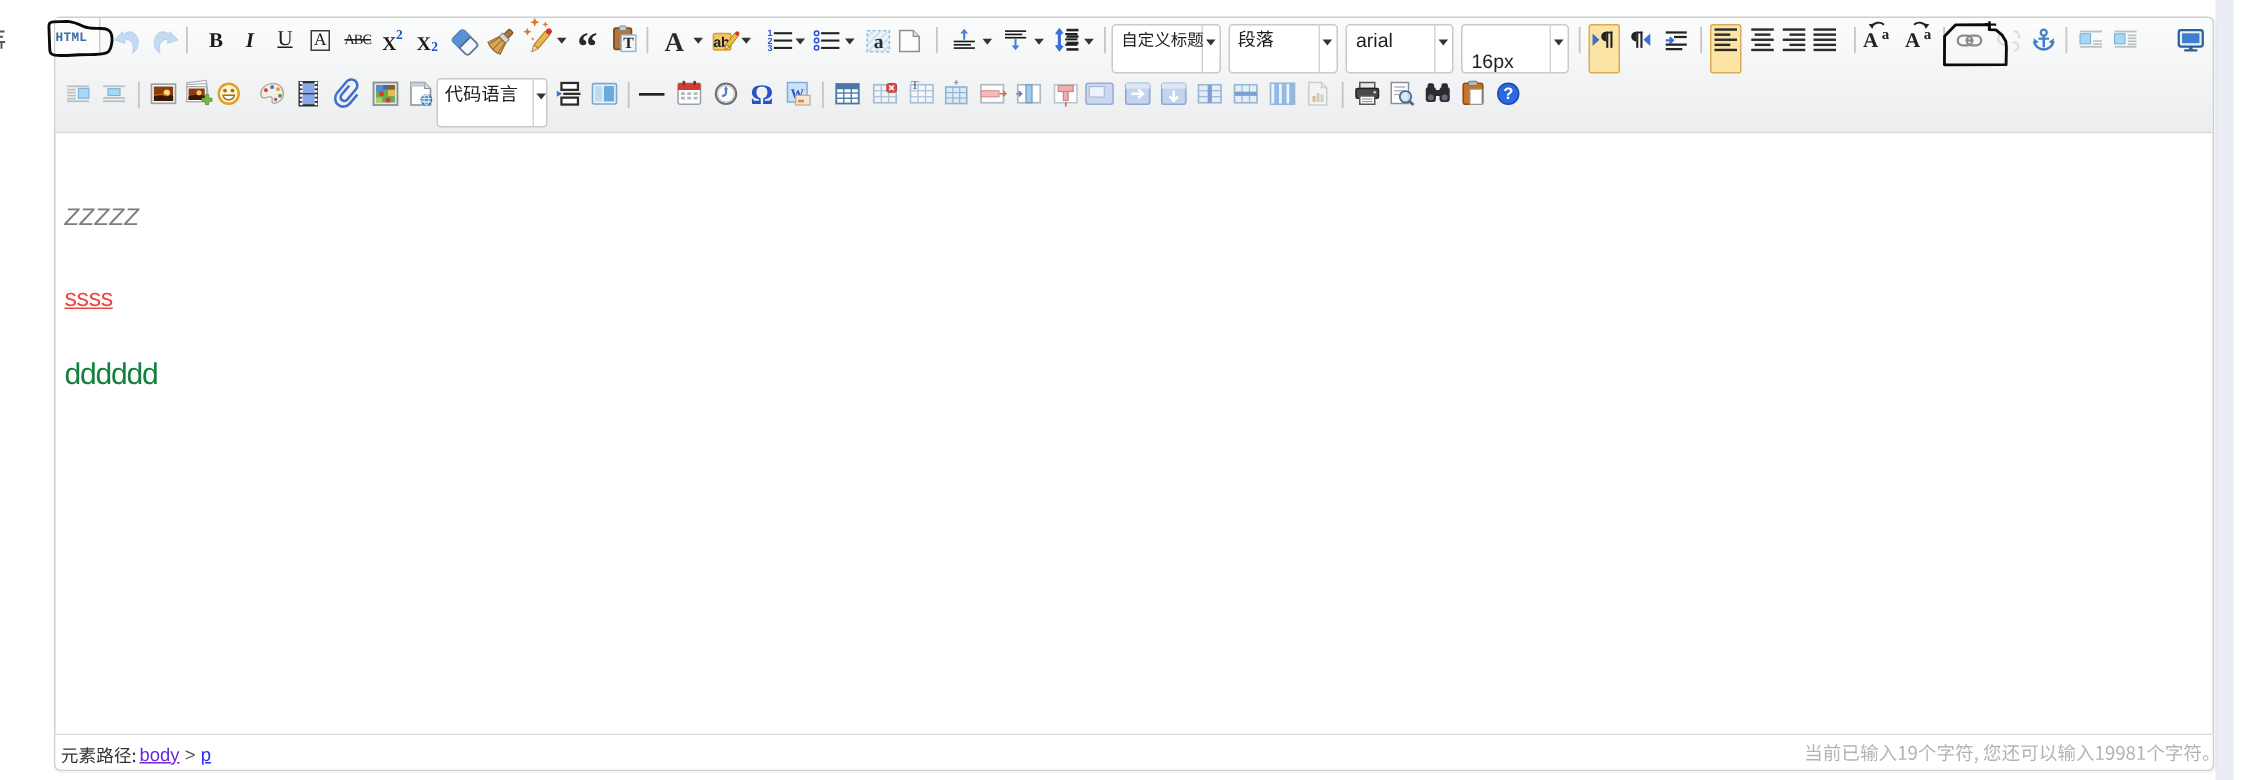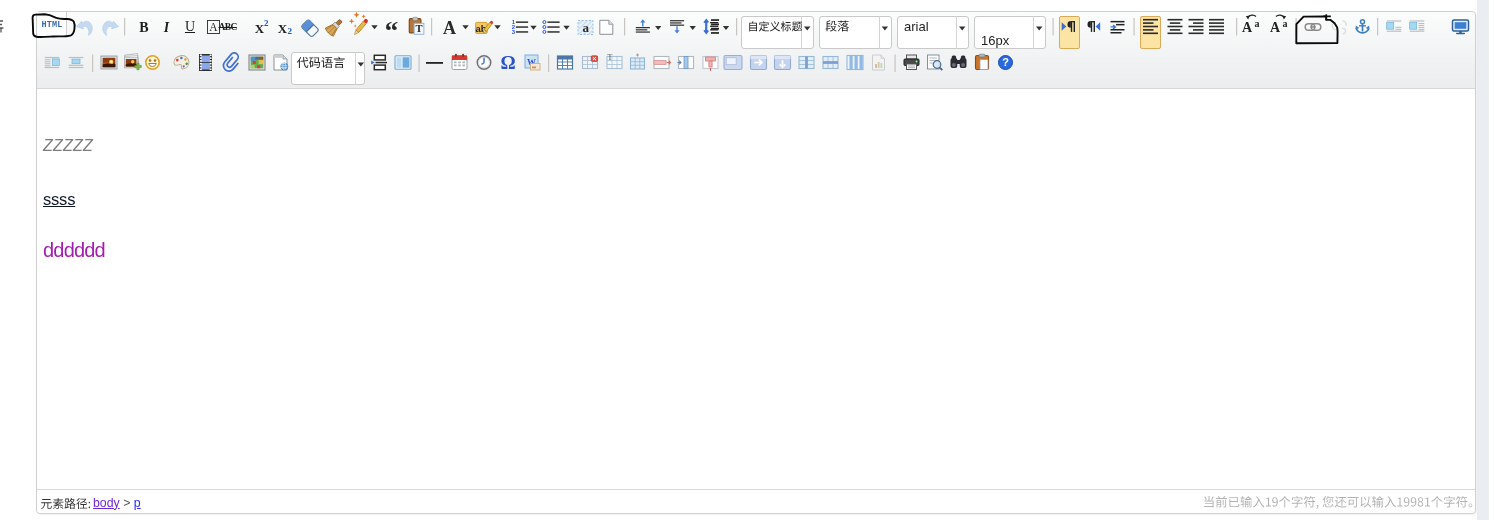--- a/index.html
+++ b/index.html
@@ -4,27 +4,27 @@
 html,body{width:1494px;height:520px;overflow:hidden;background:#fff;font-family:"Liberation Sans",sans-serif}
 .abs{position:absolute;white-space:nowrap}
 a{text-decoration:underline}
 </style></head><body>
 <div class="abs" style="left:0;top:0;width:1494px;height:520px;background:#fff"></div>
 <div class="abs" style="left:1476.5px;top:0;width:12.5px;height:520px;background:#eaeef2"></div>
 <div class="abs" style="left:36px;top:11px;width:1440px;height:503px;border:1px solid #cfcfcf;border-radius:4px;background:#fff;box-shadow:1px 1px 2px rgba(0,0,0,.06)"></div>
 <div class="abs" style="left:37px;top:12px;width:1438px;height:77px;background:linear-gradient(#fbfcfc,#ebedee);border-bottom:1px solid #d9d9d9;border-radius:4px 4px 0 0"></div>
 <div class="abs" style="left:37px;top:489px;width:1438px;height:24px;background:#fff;border-top:1px solid #d9d9d9;border-radius:0 0 4px 4px"></div>
 <div class="abs" style="left:37px;top:12px;width:30px;height:25px;background:#fdfdfd;border-right:1px solid #cfcfcf"></div>
-<div class="abs" style="left:37px;top:19.5px;width:30px;text-align:center;font-size:8.5px;font-weight:bold;letter-spacing:.2px;color:#3a6ea5;font-family:'Liberation Mono',monospace">HTML</div>
+<div class="abs" style="left:37px;top:19.5px;width:30px;font-size:8.5px;font-weight:bold;letter-spacing:.2px;color:#3a6ea5;font-family:'Liberation Mono',monospace">HTML</div>
 <div class="abs" style="left:124px;top:20.5px;width:40px;text-align:center;font-family:'Liberation Serif',serif;font-size:14px;font-weight:bold;;color:#1c1c1c;line-height:14px;">B</div>
 <div class="abs" style="left:146.5px;top:20.5px;width:40px;text-align:center;font-family:'Liberation Serif',serif;font-size:14px;font-weight:bold;font-style:italic;color:#1c1c1c;line-height:14px;">I</div>
 <div class="abs" style="left:170px;top:20px;width:40px;text-align:center;font-family:'Liberation Serif',serif;font-size:14px;font-weight:normal;text-decoration:underline;color:#1c1c1c;line-height:14px;">U</div>
 <div class="abs" style="left:206.5px;top:20px;width:13px;height:13.5px;border:1.2px solid #3c3c3c"></div>
 <div class="abs" style="left:193.5px;top:21.5px;width:40px;text-align:center;font-family:'Liberation Serif',serif;font-size:11.5px;font-weight:normal;;color:#1c1c1c;line-height:11.5px;">A</div>
-<div class="abs" style="left:218.5px;top:22.5px;width:40px;text-align:left;font-family:'Liberation Serif',serif;font-size:9.5px;font-weight:bold;text-decoration:line-through;letter-spacing:-0.6px;color:#1c1c1c;line-height:9.5px;">ABC</div>
+<div class="abs" style="left:218.5px;top:22.5px;width:40px;text-align:center;font-family:'Liberation Serif',serif;font-size:9.5px;font-weight:normal;text-decoration:line-through;letter-spacing:-0.6px;color:#1c1c1c;line-height:9.5px;">ABC</div>
 <div class="abs" style="left:239.5px;top:21.5px;width:40px;text-align:center;font-family:'Liberation Serif',serif;font-size:13px;font-weight:bold;;color:#1c1c1c;line-height:13px;">X</div>
 <div class="abs" style="left:264px;top:18.5px;font-family:'Liberation Serif',serif;font-size:9px;font-weight:bold;color:#1557c7;line-height:9px">2</div>
 <div class="abs" style="left:262.5px;top:21.5px;width:40px;text-align:center;font-family:'Liberation Serif',serif;font-size:13px;font-weight:bold;;color:#1c1c1c;line-height:13px;">X</div>
 <div class="abs" style="left:287.5px;top:26.5px;font-family:'Liberation Serif',serif;font-size:9px;font-weight:bold;color:#1557c7;line-height:9px">2</div>
 <div class="abs" style="left:371.5px;top:18px;width:40px;text-align:center;font-family:'Liberation Serif',serif;font-size:27px;font-weight:bold;;color:#282828;line-height:27px;">“</div>
 <div class="abs" style="left:429.5px;top:19px;width:40px;text-align:center;font-family:'Liberation Serif',serif;font-size:18px;font-weight:bold;;color:#2a2a2a;line-height:18px;">A</div>
 <div class="abs" style="left:741px;top:16px;width:73px;height:33px;background:#fff;border:1px solid #c9c9c9;border-radius:3px"></div>
 <div class="abs" style="left:801px;top:16px;width:1px;height:33px;background:#d4d4d4"></div>
 <div class="abs" style="left:818.7px;top:16px;width:73px;height:33px;background:#fff;border:1px solid #c9c9c9;border-radius:3px"></div>
 <div class="abs" style="left:878.7px;top:16px;width:1px;height:33px;background:#d4d4d4"></div>
@@ -36,22 +36,22 @@
 <div class="abs" style="left:981px;top:34px;font-size:13px;color:#1f1f1f;line-height:14px">16px</div>
 <div class="abs" style="left:1058.5px;top:16px;width:21.5px;height:33px;background:#fce4a4;border:1.5px solid #dca958;border-radius:2px"></div>
 <div class="abs" style="left:1139.5px;top:16px;width:21.5px;height:33px;background:#fce4a4;border:1.5px solid #dca958;border-radius:2px"></div>
 <div class="abs" style="left:1242px;top:20.5px;font-family:'Liberation Serif',serif;font-size:14px;font-weight:bold;color:#222;line-height:14px">A</div>
 <div class="abs" style="left:1254.5px;top:19px;font-family:'Liberation Serif',serif;font-size:10px;font-weight:bold;color:#222;line-height:10px">a</div>
 <div class="abs" style="left:1270px;top:20.5px;font-family:'Liberation Serif',serif;font-size:14px;font-weight:bold;color:#222;line-height:14px">A</div>
 <div class="abs" style="left:1282.5px;top:19px;font-family:'Liberation Serif',serif;font-size:10px;font-weight:bold;color:#222;line-height:10px">a</div>
 <div class="abs" style="left:290.5px;top:52px;width:74px;height:33px;background:#fff;border:1px solid #c9c9c9;border-radius:3px"></div>
 <div class="abs" style="left:355px;top:52px;width:1px;height:33px;background:#d4d4d4"></div>
 <div class="abs" style="left:43px;top:136px;font-size:16px;font-style:italic;color:#7d7d7d;line-height:19px;letter-spacing:.2px">ZZZZZ</div>
-<div class="abs" style="left:43px;top:191px;font-size:16.5px;color:#0f172a;line-height:17px;text-decoration:underline;letter-spacing:-0.2px">ssss</div>
-<div class="abs" style="left:43px;top:240px;font-size:20px;color:#a21caf;line-height:20px;letter-spacing:-0.8px">dddddd</div>
+<div class="abs" style="left:43px;top:191px;font-size:16.5px;color:#ef4444;line-height:17px;text-decoration:underline;letter-spacing:-0.2px">ssss</div>
+<div class="abs" style="left:43px;top:240px;font-size:20px;color:#15803d;line-height:20px;letter-spacing:-0.8px">dddddd</div>
 <div class="abs" style="left:93px;top:496.5px;font-size:12.3px;line-height:13px"><a style="color:#6d28d9">body</a><span style="color:#555;margin:0 3.5px">&gt;</span><a style="color:#2a2af0">p</a></div>
 <svg class="abs" style="left:0;top:0" width="1494" height="520" viewBox="0 0 1494 520">
 <g transform="translate(85.5,26.5) rotate(-12)" fill="#c5daf2" stroke="#aac8e8" stroke-width="0.5">
       <path d="M -8.9,-1.8 L -2.6,-6.0 L -2.6,-3.9 C 0.6,-6.0 4.0,-5.2 5.5,-2.2 C 7.0,0.9 6.6,4.5 4.2,7.2 C 3.3,8.2 2.1,9.0 0.8,9.4 C 1.9,7.7 2.4,6.0 2.3,4.2 C 2.2,2.2 1.2,0.6 -0.5,-0.3 L -2.6,-0.3 L -2.6,2.0 Z"></path>
     </g>
     <g transform="translate(109.5,26.5) scale(-1,1) rotate(-12)" fill="#c5daf2" stroke="#aac8e8" stroke-width="0.5">
       <path d="M -8.9,-1.8 L -2.6,-6.0 L -2.6,-3.9 C 0.6,-6.0 4.0,-5.2 5.5,-2.2 C 7.0,0.9 6.6,4.5 4.2,7.2 C 3.3,8.2 2.1,9.0 0.8,9.4 C 1.9,7.7 2.4,6.0 2.3,4.2 C 2.2,2.2 1.2,0.6 -0.5,-0.3 L -2.6,-0.3 L -2.6,2.0 Z"></path>
     </g>
     <rect x="124" y="18" width="1.2" height="17.5" fill="#c9c4c0"></rect>
     <g transform="translate(310,28.3) rotate(-45)">

